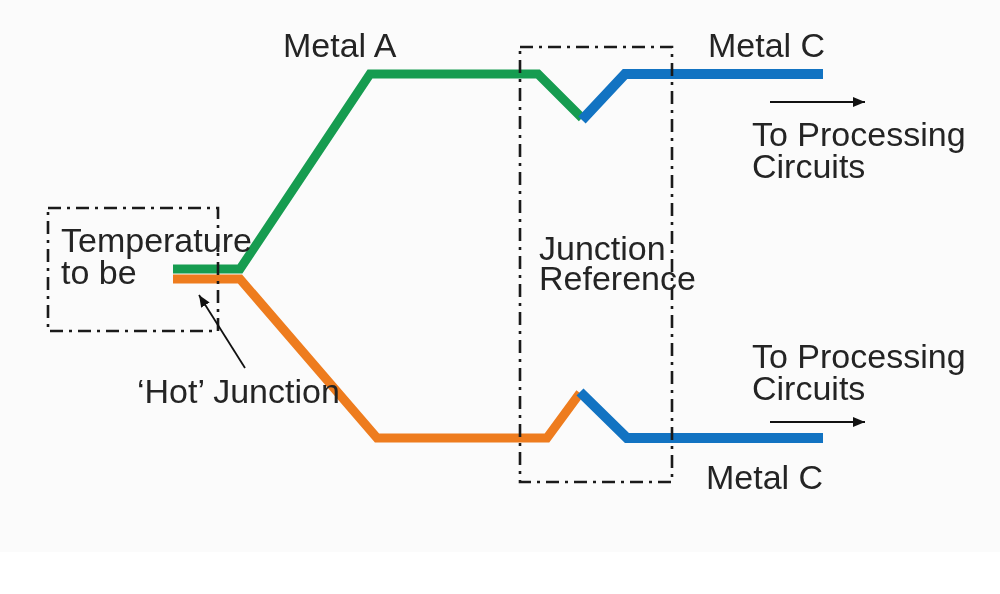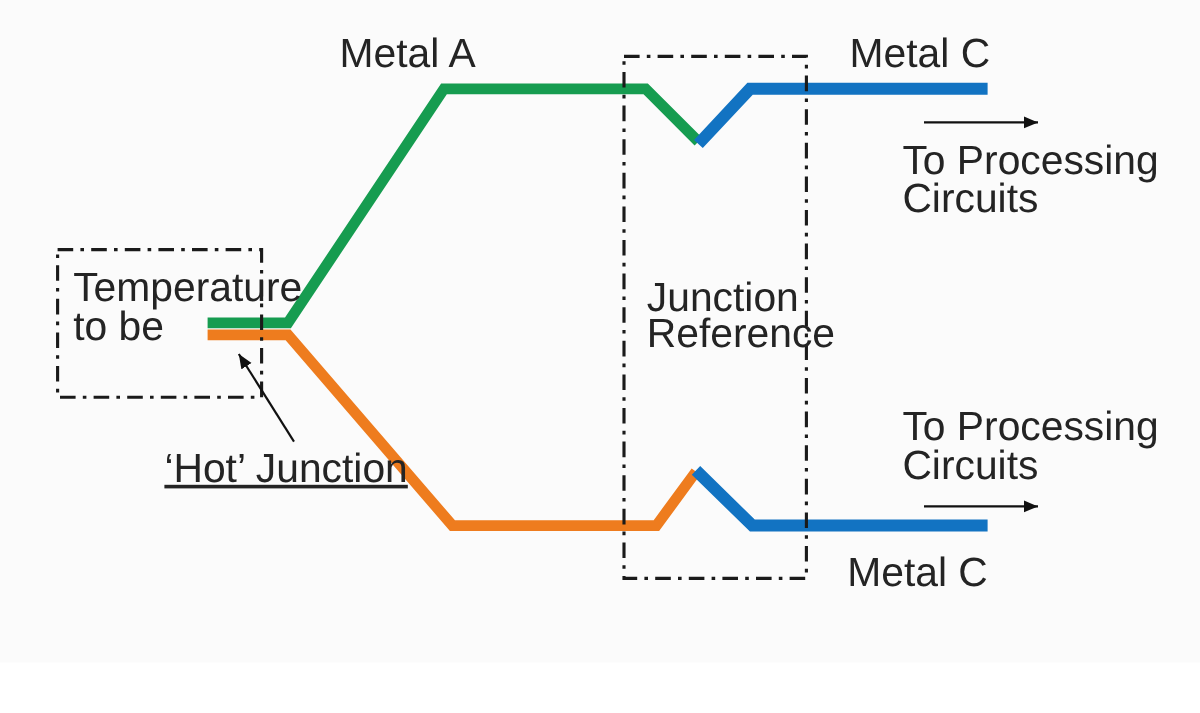--- a/index.html
+++ b/index.html
@@ -74,21 +74,21 @@
   <div class="label" style="left:61px; top:224px;">
     <span class="line">Temperature</span>
     <span class="line">to be</span>
   </div>
 
   <div class="label ref-label" style="left:539px; top:233px;">
     <span class="line">Junction</span>
     <span class="line">Reference</span>
   </div>
 
-  <div class="label" style="left:137px; top:375px;text-decoration:underline;">‘Hot’ Junction</div>
+  <div class="label" style="left:137px; top:375px;">‘Hot’ Junction</div>
 
   <div class="label" style="left:752px; top:340px;">
     <span class="line">To Processing</span>
     <span class="line">Circuits</span>
   </div>
 
 
   <div class="label" style="left:706px; top:461px;">Metal C</div>
 </div>
 

